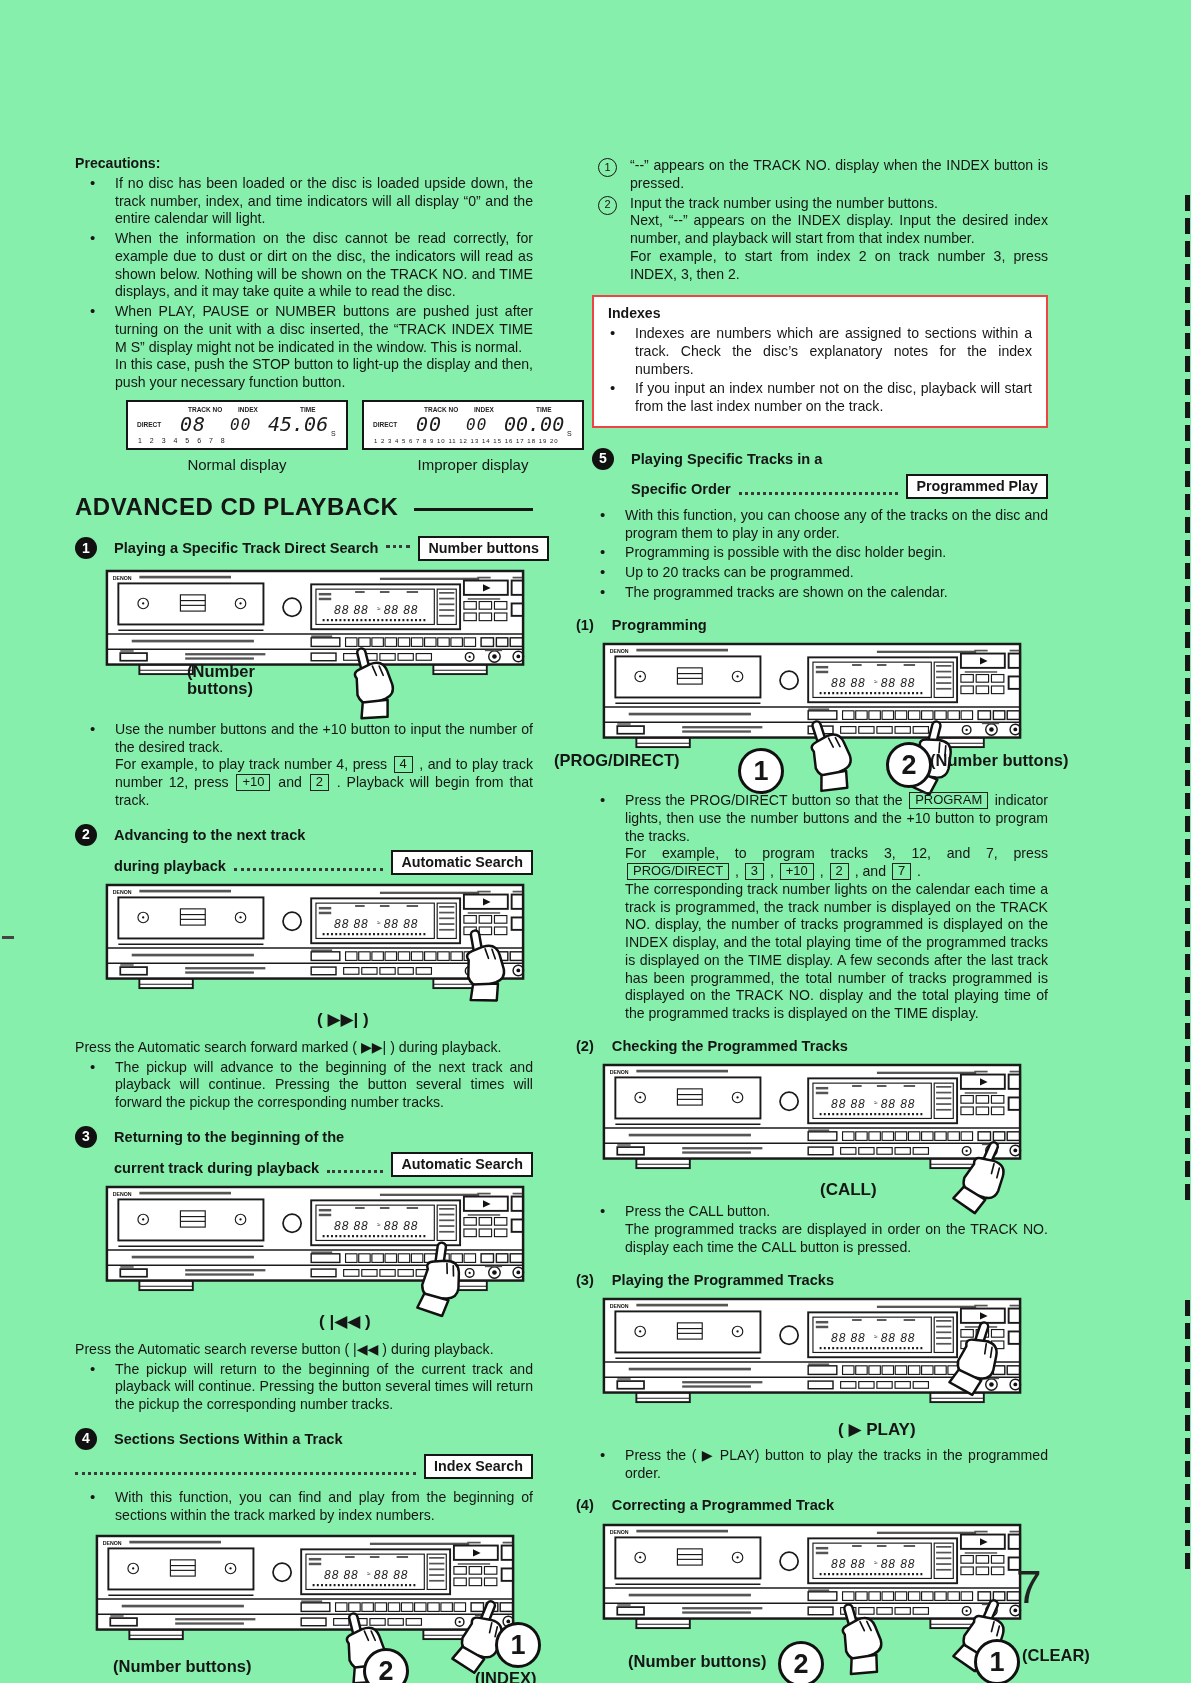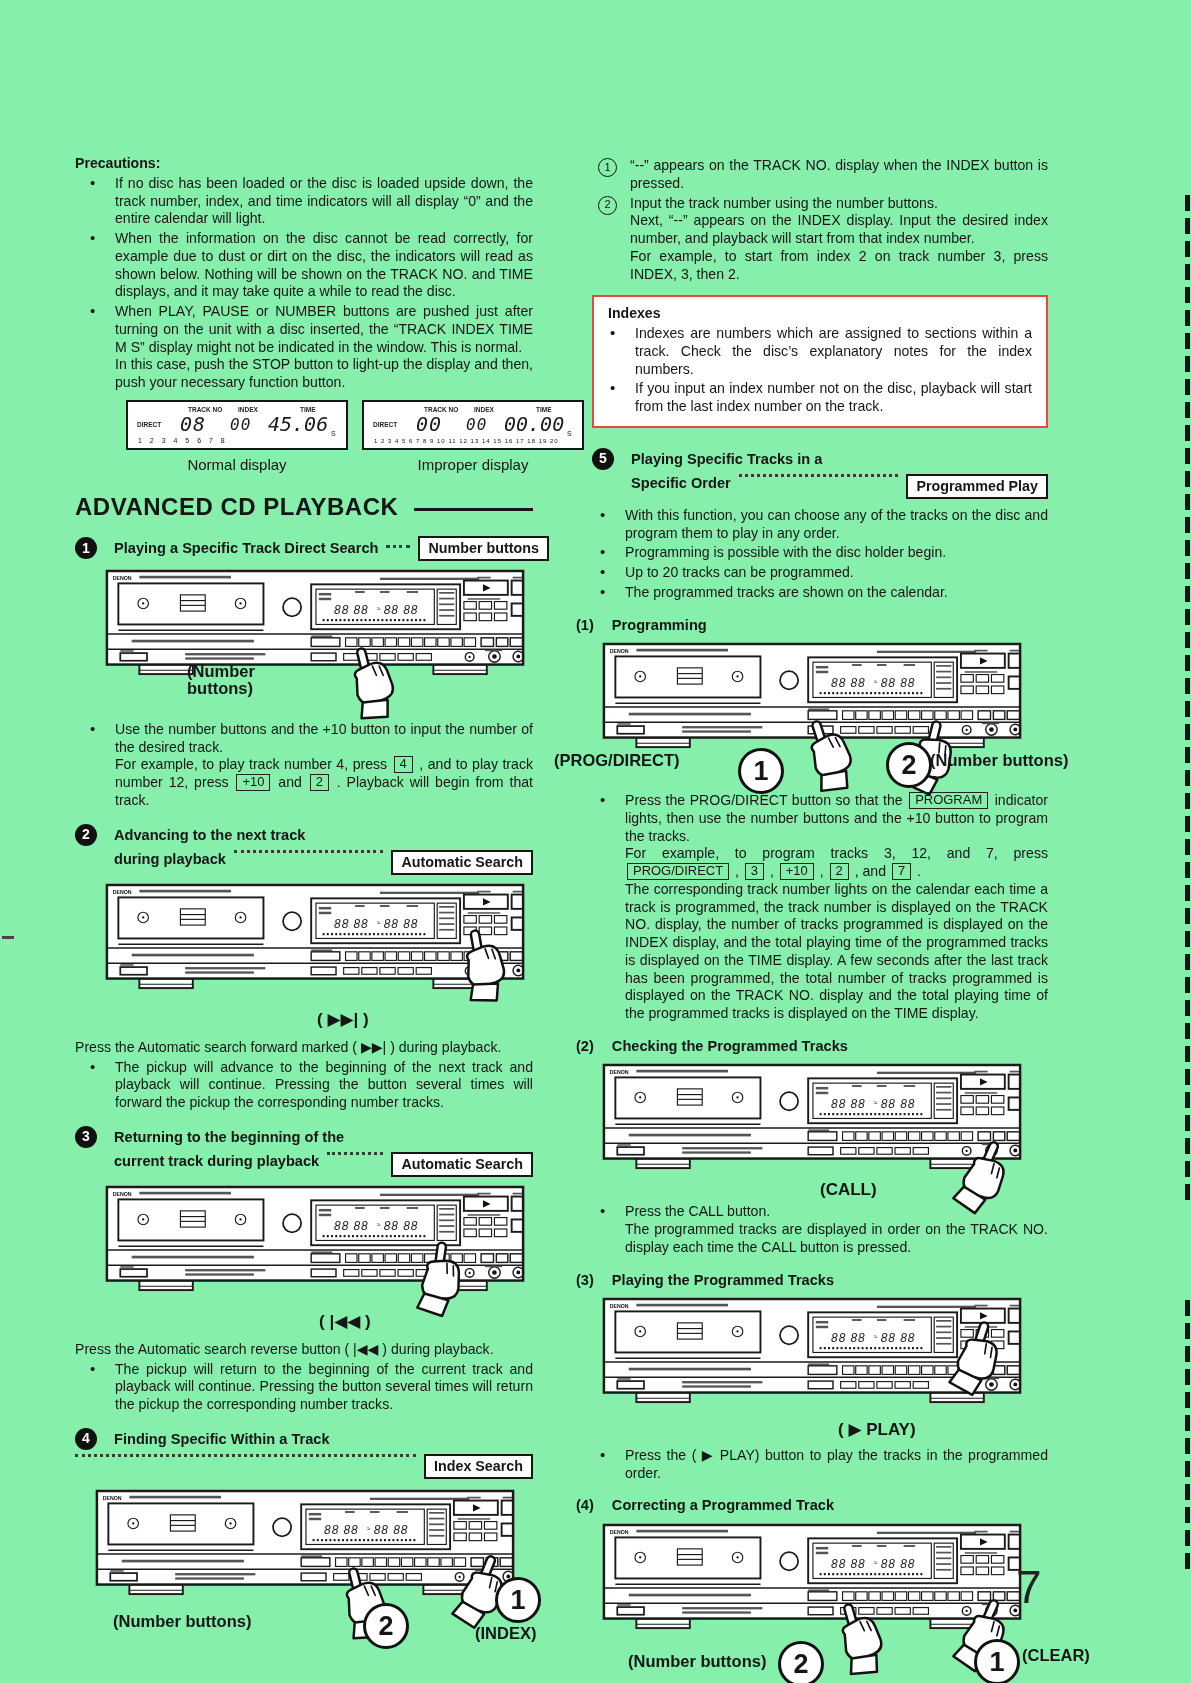--- a/index.html
+++ b/index.html
@@ -15,21 +15,21 @@
   .cont{position:relative;padding-left:27px;}
   .blk{margin-left:13px;}
   .bold{font-weight:bold;}
   
   .sechead{display:flex;align-items:center;gap:0;margin-top:14px;}
   .badge{flex:0 0 auto;width:22px;height:22px;border-radius:50%;background:#111;color:#fff;
          font-size:14px;font-weight:bold;display:flex;align-items:center;justify-content:center;margin-right:17px;}
   .sectitle{font-weight:bold;font-size:14.6px;white-space:nowrap;}
   .leader{flex:1 1 auto;border-bottom:3px dotted #3a3a3a;margin:0 8px 4px 8px;min-width:24px;}
   .tag{flex:0 0 auto;border:2px solid #161616;font-weight:bold;font-size:14.3px;padding:1px 8px 2px;white-space:nowrap;background:#fff;}
-  .secrow2{display:flex;align-items:flex-start;margin-top:4px;padding-left:39px;}
+  .secrow2{display:flex;align-items:flex-end;margin-top:4px;padding-left:39px;}
   .mainhead{display:flex;align-items:baseline;margin-top:17px;}
   .mainhead .ttl{font-weight:bold;font-size:24px;letter-spacing:.5px;}
   .mainrule{flex:1;height:3px;background:#161616;margin-left:16px;transform:translateY(-4px);}
   
   .cnumrow{position:relative;padding-left:32px;margin-top:2px;}
   .cnum{position:absolute;left:0;top:1px;width:17px;height:17px;border:1.6px solid #161616;border-radius:50%;
         font-size:11px;display:flex;align-items:center;justify-content:center;}
   .notebox{border:2px solid #ef4444;margin-left:22px;margin-top:12px;padding:8px 14px 10px;background:#fff;}
   .psec{display:flex;gap:18px;font-weight:bold;font-size:14.6px;margin-top:14px;padding-left:6px;}
   
@@ -275,25 +275,28 @@
         </svg>
       <div class="figcap" style="left:244px;top:128px">( |◀◀ )</div>
     </div>
     <p>Press the Automatic search reverse button ( |◀◀ ) during playback.</p>
     <div class="blk">
       <div class="b"><span>The pickup will return to the beginning of the current track and playback will continue. Pressing the button several times will return the pickup the corresponding number tracks.</span></div>
     </div>
 
     <div class="sechead">
       <span class="badge">4</span>
-      <span class="sectitle">Finding Specific Within a Track</span>
+      <span class="sectitle">Sections Sections Within a Track</span>
     </div>
     <div class="secrow2" style="padding-left:0">
       <span class="leader" style="margin-left:0"></span>
       <span class="tag">Index Search</span>
+    </div>
+    <div class="blk" style="margin-top:10px">
+      <div class="b"><span>With this function, you can find and play from the beginning of sections within the track marked by index numbers.</span></div>
     </div>
     <div class="figure" style="height:182px">
       <svg class="dev" style="left:20px;top:4px" width="420" height="109" viewBox="0 0 440 114">
           <use href="#cdp"></use>
         </svg>
       <svg class="hand" style="left:250px;top:82px;transform:rotate(-14deg)" width="58" height="76" viewBox="0 0 70 92">
           <use href="#handsym"></use>
         </svg>
       <svg class="hand" style="left:390px;top:70px;transform:rotate(22deg)" width="58" height="76" viewBox="0 0 70 92">
           <use href="#handsym"></use>

